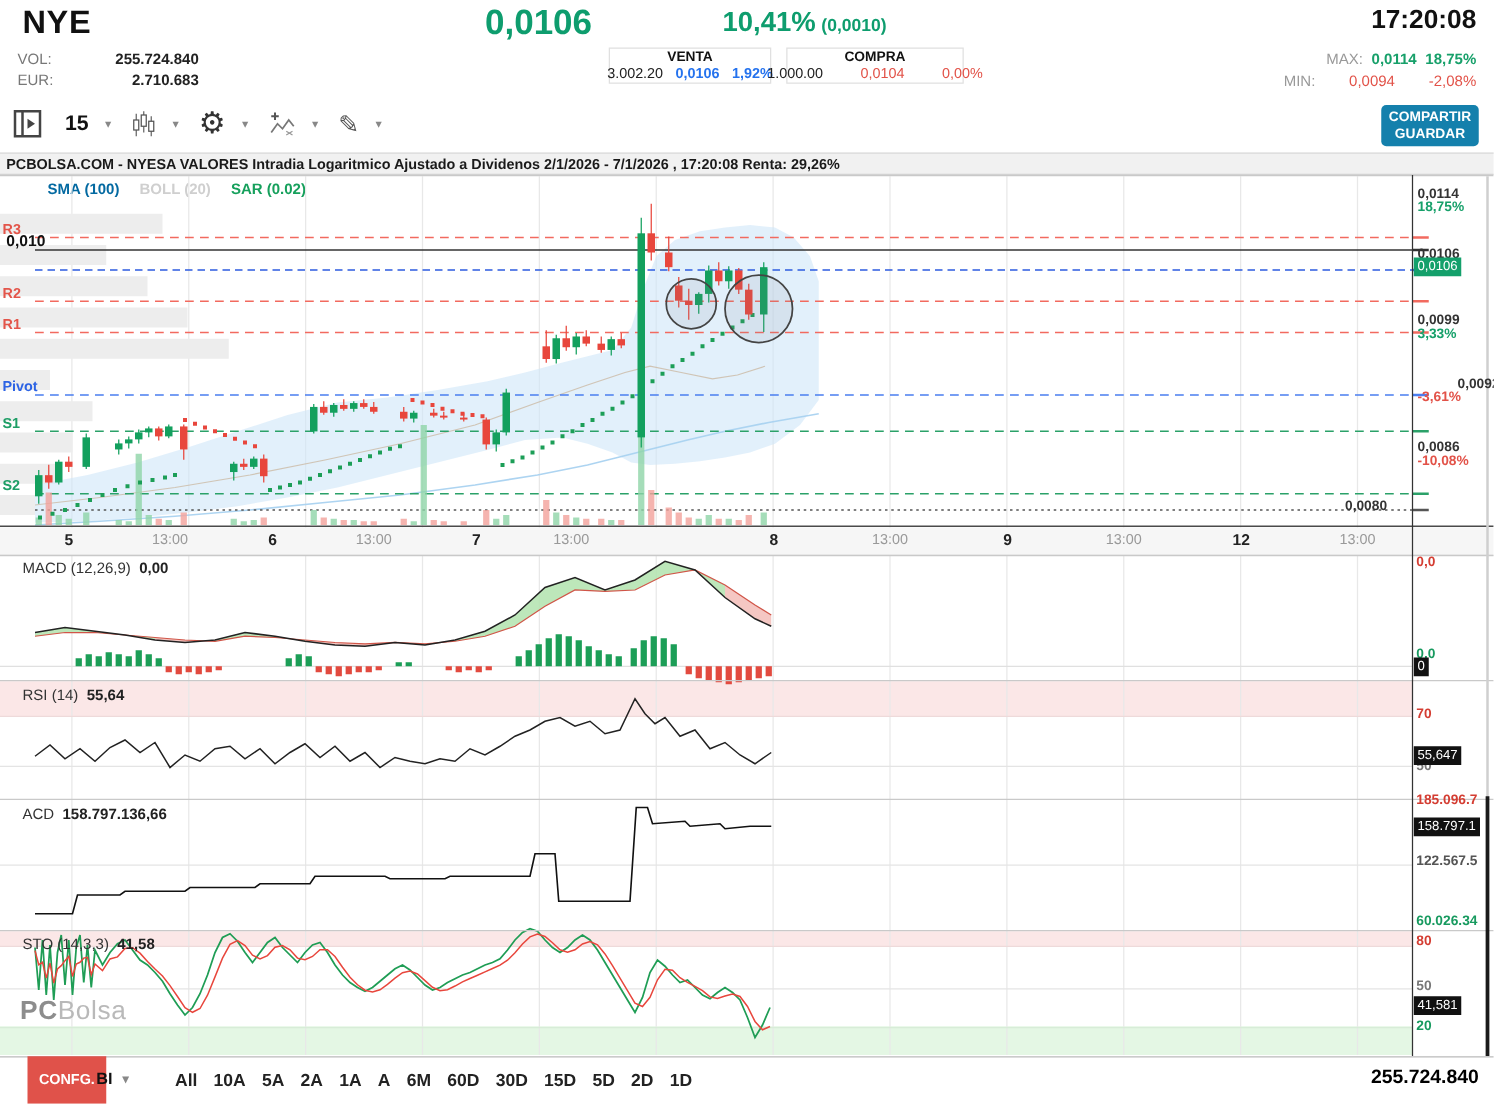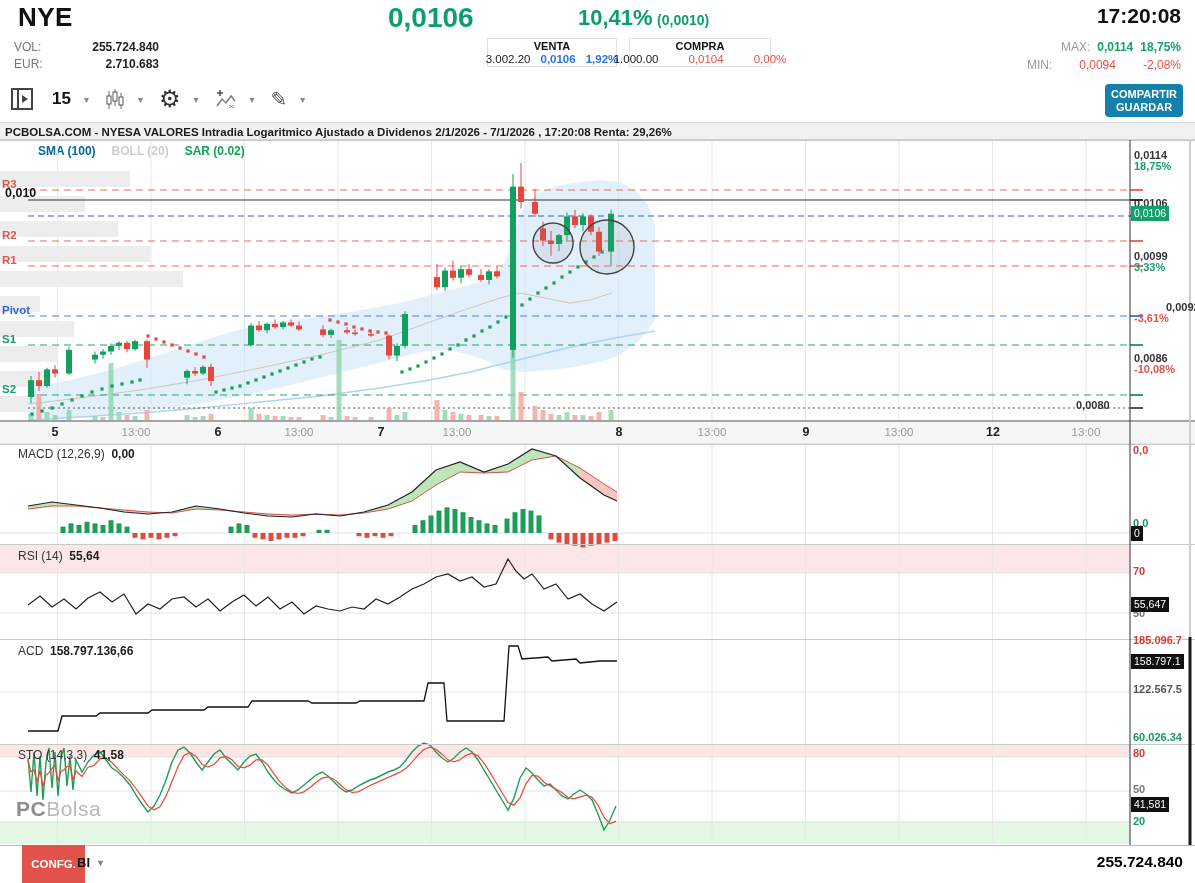--- a/index.html
+++ b/index.html
@@ -584,14 +584,29 @@
   <div class="abs wm">
     <span class="pc">PC</span><span class="bolsa">Bolsa</span>
   </div>
 
   <div class="abs bottombar"></div>
   <div class="abs confg">CONFG.</div>
   <div class="abs bisel">
     <span>BI</span>
     <span class="caret">▾</span>
   </div>
+  <div class="abs ranges" id="ranges">
+      <span>All</span>
+      <span>10A</span>
+      <span>5A</span>
+      <span>2A</span>
+      <span>1A</span>
+      <span>A</span>
+      <span>6M</span>
+      <span>60D</span>
+      <span>30D</span>
+      <span>15D</span>
+      <span>5D</span>
+      <span>2D</span>
+      <span>1D</span>
+    </div>
   <div class="abs totvol">255.724.840</div>
 </div>
 
 </body></html>

